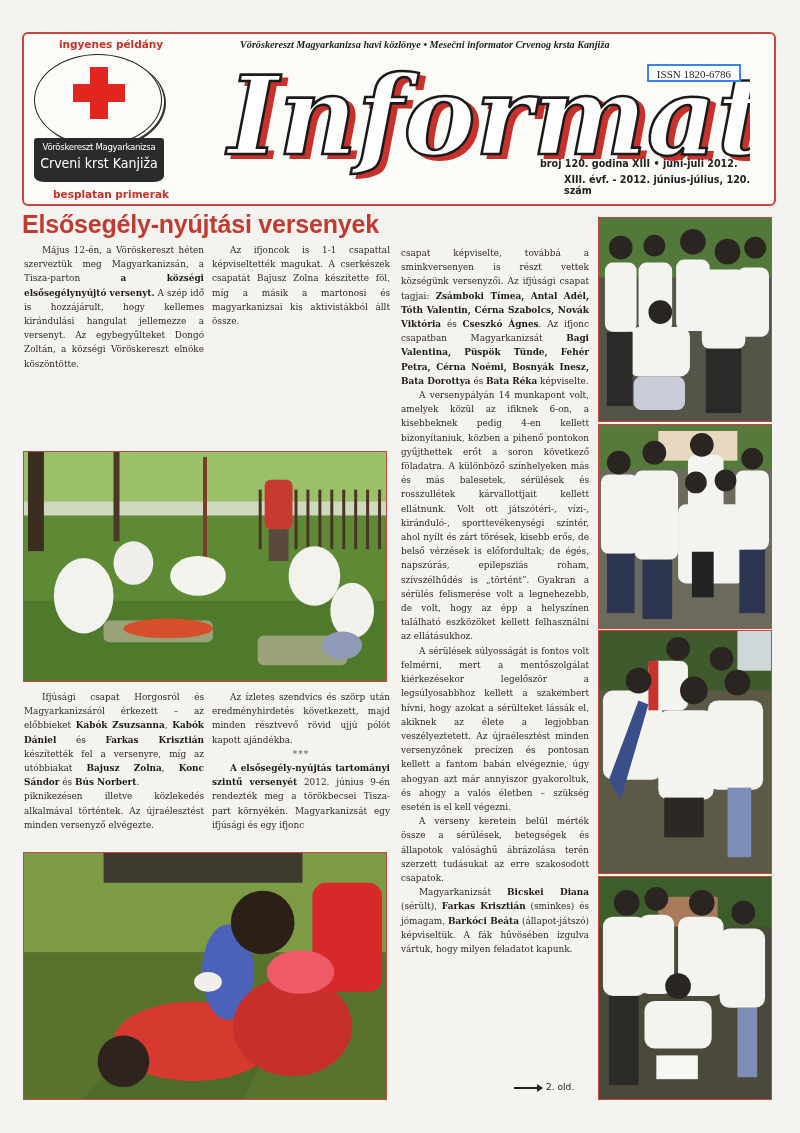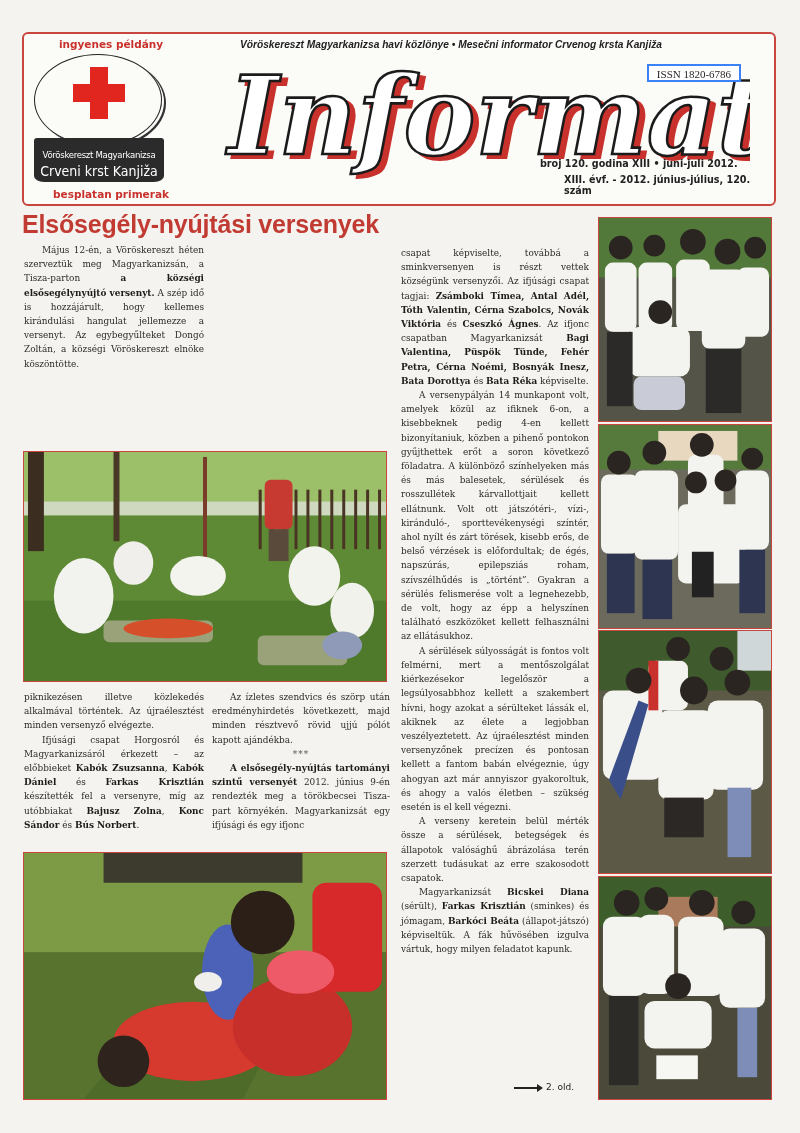--- a/index.html
+++ b/index.html
@@ -23,28 +23,28 @@
   }
   .red-cross { position: absolute; left: 38px; top: 12px; width: 52px; height: 52px; }
   .red-cross::before, .red-cross::after { content: ""; position: absolute; background: #e0261f; }
   .red-cross::before { left: 17px; top: 0; width: 18px; height: 52px; }
   .red-cross::after  { left: 0; top: 17px; width: 52px; height: 18px; }
   .logo-banner {
     position: absolute; left: 10px; top: 104px; width: 130px; height: 44px;
     background: #2b2b2b; color: #fff; text-align: center;
     border-radius: 3px 3px 10px 10px / 3px 3px 6px 6px;
     font-family: "DejaVu Sans Condensed", "DejaVu Sans", sans-serif; line-height: 1.15;
-    padding-top: 12px;
+    padding-top: 4px;
   }
   .logo-banner .l1 { font-size: 9.5px; letter-spacing: -0.3px; }
   .logo-banner .l2 { font-size: 14px; font-weight: normal; margin-top: 2px; }
 
   .tagline {
     position: absolute; left: 216px; top: 5px; width: 520px;
-    font-family: Liberation Sans, sans-serif; font-style: italic; font-weight: bold;
+    font-family: Liberation Serif, serif; font-style: italic; font-weight: bold;
     font-size: 10.2px; color: #222; white-space: nowrap;
   }
   .issn {
     position: absolute; left: 623px; top: 30px; width: 94px; height: 18px;
     border: 2px solid #3b82f6; background: #fff;
     font-family: "Liberation Serif", serif; font-size: 11px; text-align: center; line-height: 16px;
   }
   .title-logo {
     position: absolute; left: 186px; top: 16px; width: 540px; height: 130px;
   }
@@ -127,33 +127,34 @@
   <div class="issue-hu">XIII. évf. - 2012. június-július, 120. szám</div>
 </div>
 
 <h1 class="headline">Elsősegély-nyújtási versenyek</h1>
 
 <div class="col c1">
   <p><span>Május 12-én, a Vöröskereszt héten szerveztük meg Magyarkanizsán, a Tisza-parton </span><b>a községi elsősegélynyújtó versenyt.</b><span> A szép idő is hozzájárult, hogy kellemes kirándulási hangulat jellemezze a versenyt. Az egybegyűlteket Dongó Zoltán, a községi Vöröskereszt elnöke köszöntötte.</span></p>
 </div>
 
 <div class="col c2">
+  <p>Az ifjoncok is 1-1 csapattal képviseltették magukat. A cserkészek csapatát Bajusz Zolna készítette föl, míg a másik a martonosi és magyarkanizsai kis aktivistákból állt össze.</p>
 </div>
 
 <div class="col c3">
   <p style="text-indent:0"><span>csapat képviselte, továbbá a sminkversenyen is részt vettek községünk versenyzői. Az ifjúsági csapat tagjai: </span><b>Zsámboki Tímea, Antal Adél, Tóth Valentin, Cérna Szabolcs, Novák Viktória</b><span> és </span><b>Cseszkó Ágnes</b><span>. Az ifjonc csapatban Magyarkanizsát </span><b>Bagi Valentina, Püspök Tünde, Fehér Petra, Cérna Noémi, Bosnyák Inesz, Bata Dorottya</b><span> és </span><b>Bata Réka</b><span> képviselte.</span></p>
   <p>A versenypályán 14 munkapont volt, amelyek közül az ifiknek 6-on, a kisebbeknek pedig 4-en kellett bizonyítaniuk, közben a pihenő pontokon gyűjthettek erőt a soron következő föladatra. A különböző színhelyeken más és más balesetek, sérülések és rosszullétek kárvallottjait kellett ellátnunk. Volt ott játszótéri-, vízi-, kiránduló-, sporttevékenységi színtér, ahol nyílt és zárt törések, kisebb erős, de belső vérzések is előfordultak; de égés, napszúrás, epilepsziás roham, szívszélhűdés is „történt”. Gyakran a sérülés felismerése volt a legnehezebb, de volt, hogy az épp a helyszínen található eszközöket kellett felhasználni az ellátásukhoz.</p>
   <p>A sérülések súlyosságát is fontos volt felmérni, mert a mentőszolgálat kiérkezésekor legelőször a legsúlyosabbhoz kellett a szakembert hívni, hogy azokat a sérülteket lássák el, akiknek az élete a legjobban veszélyeztetett. Az újraélesztést minden versenyzőnek precízen és pontosan kellett a fantom babán elvégeznie, úgy ahogyan azt már annyiszor gyakoroltuk, és ahogy a valós életben – szükség esetén is el kell végezni.</p>
   <p>A verseny keretein belül mérték össze a sérülések, betegségek és állapotok valósághű ábrázolása terén szerzett tudásukat az erre szakosodott csapatok.</p>
   <p><span>Magyarkanizsát </span><b>Bicskei Diana</b><span> (sérült), </span><b>Farkas Krisztián</b><span> (sminkes) és jómagam, </span><b>Barkóci Beáta</b><span> (állapot-játszó) képviseltük. A fák hűvösében izgulva vártuk, hogy milyen feladatot kapunk.</span></p>
 </div>
 
 <div class="col c1b">
+  <p><span>Ifjúsági csapat Horgosról és Magyarkanizsáról érkezett – az előbbieket </span><b>Kabók Zsuzsanna</b><span>, </span><b>Kabók Dániel</b><span> és </span><b>Farkas Krisztián</b><span> készítették fel a versenyre, míg az utóbbiakat </span><b>Bajusz Zolna</b><span>, </span><b>Konc Sándor</b><span> és </span><b>Bús Norbert</b><span>.</span></p>
   <p style="text-indent:0">piknikezésen illetve közlekedés alkalmával történtek. Az újraélesztést minden versenyző elvégezte.</p>
-  <p><span>Ifjúsági csapat Horgosról és Magyarkanizsáról érkezett – az előbbieket </span><b>Kabók Zsuzsanna</b><span>, </span><b>Kabók Dániel</b><span> és </span><b>Farkas Krisztián</b><span> készítették fel a versenyre, míg az utóbbiakat </span><b>Bajusz Zolna</b><span>, </span><b>Konc Sándor</b><span> és </span><b>Bús Norbert</b><span>.</span></p>
 </div>
 
 <div class="col c2b">
   <p>Az ízletes szendvics és szörp után eredményhirdetés következett, majd minden résztvevő rövid ujjú pólót kapott ajándékba.</p>
   <p class="stars">***</p>
   <p><b>A elsősegély-nyújtás tartományi szintű versenyét</b><span> 2012. június 9-én rendezték meg a törökbecsei Tisza-part környékén. Magyarkanizsát egy ifjúsági és egy ifjonc</span></p>
 </div>
 
 <div class="next-page">
   <span class="arrow"></span><span>2. old.</span>

